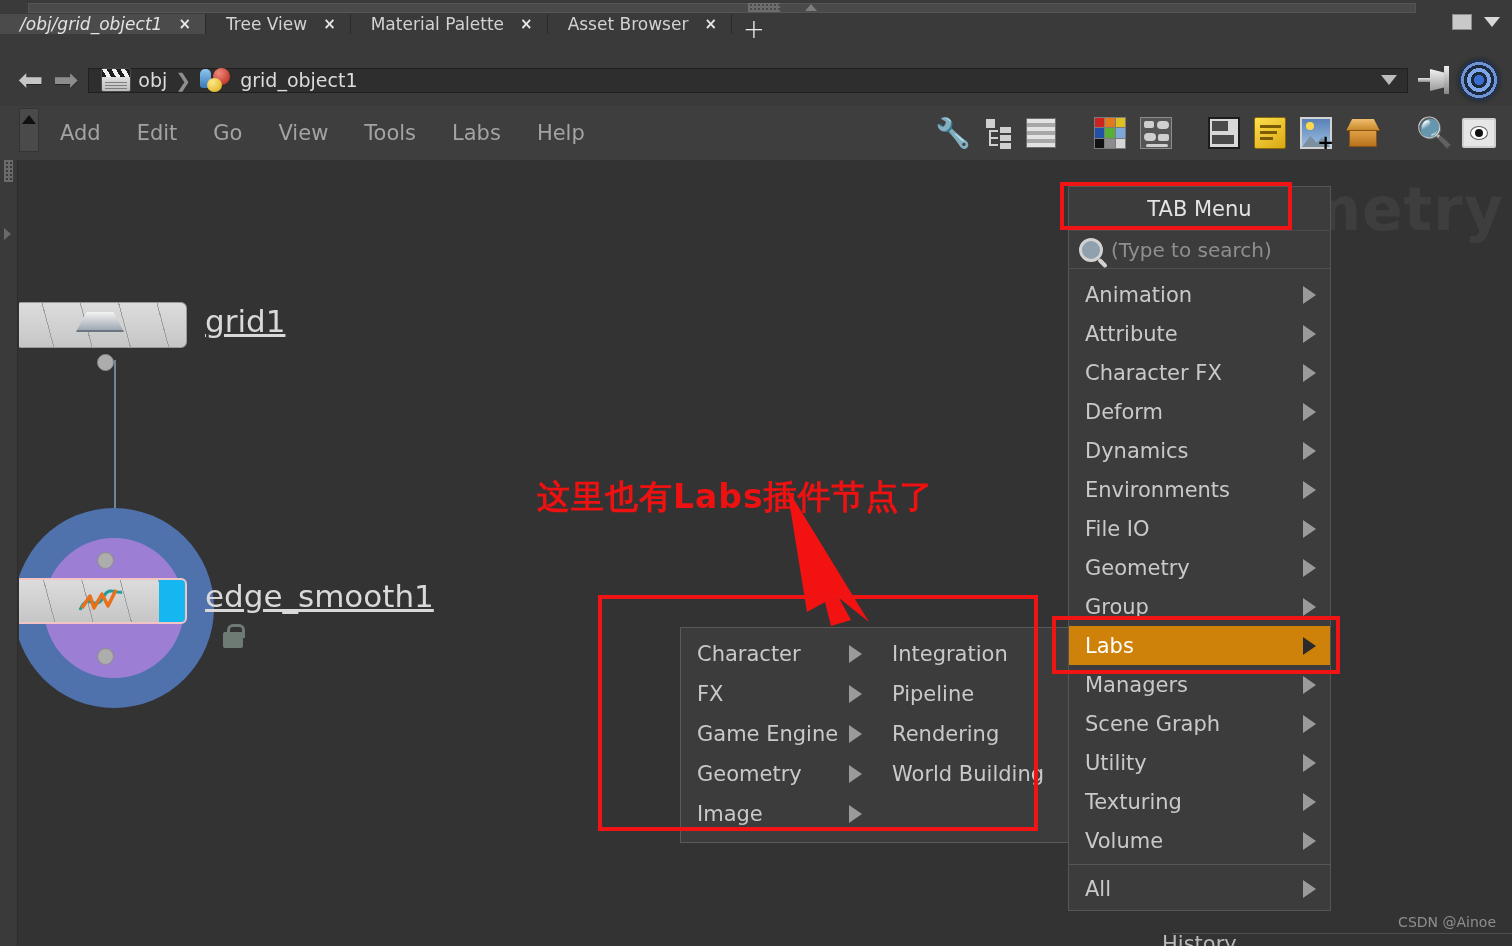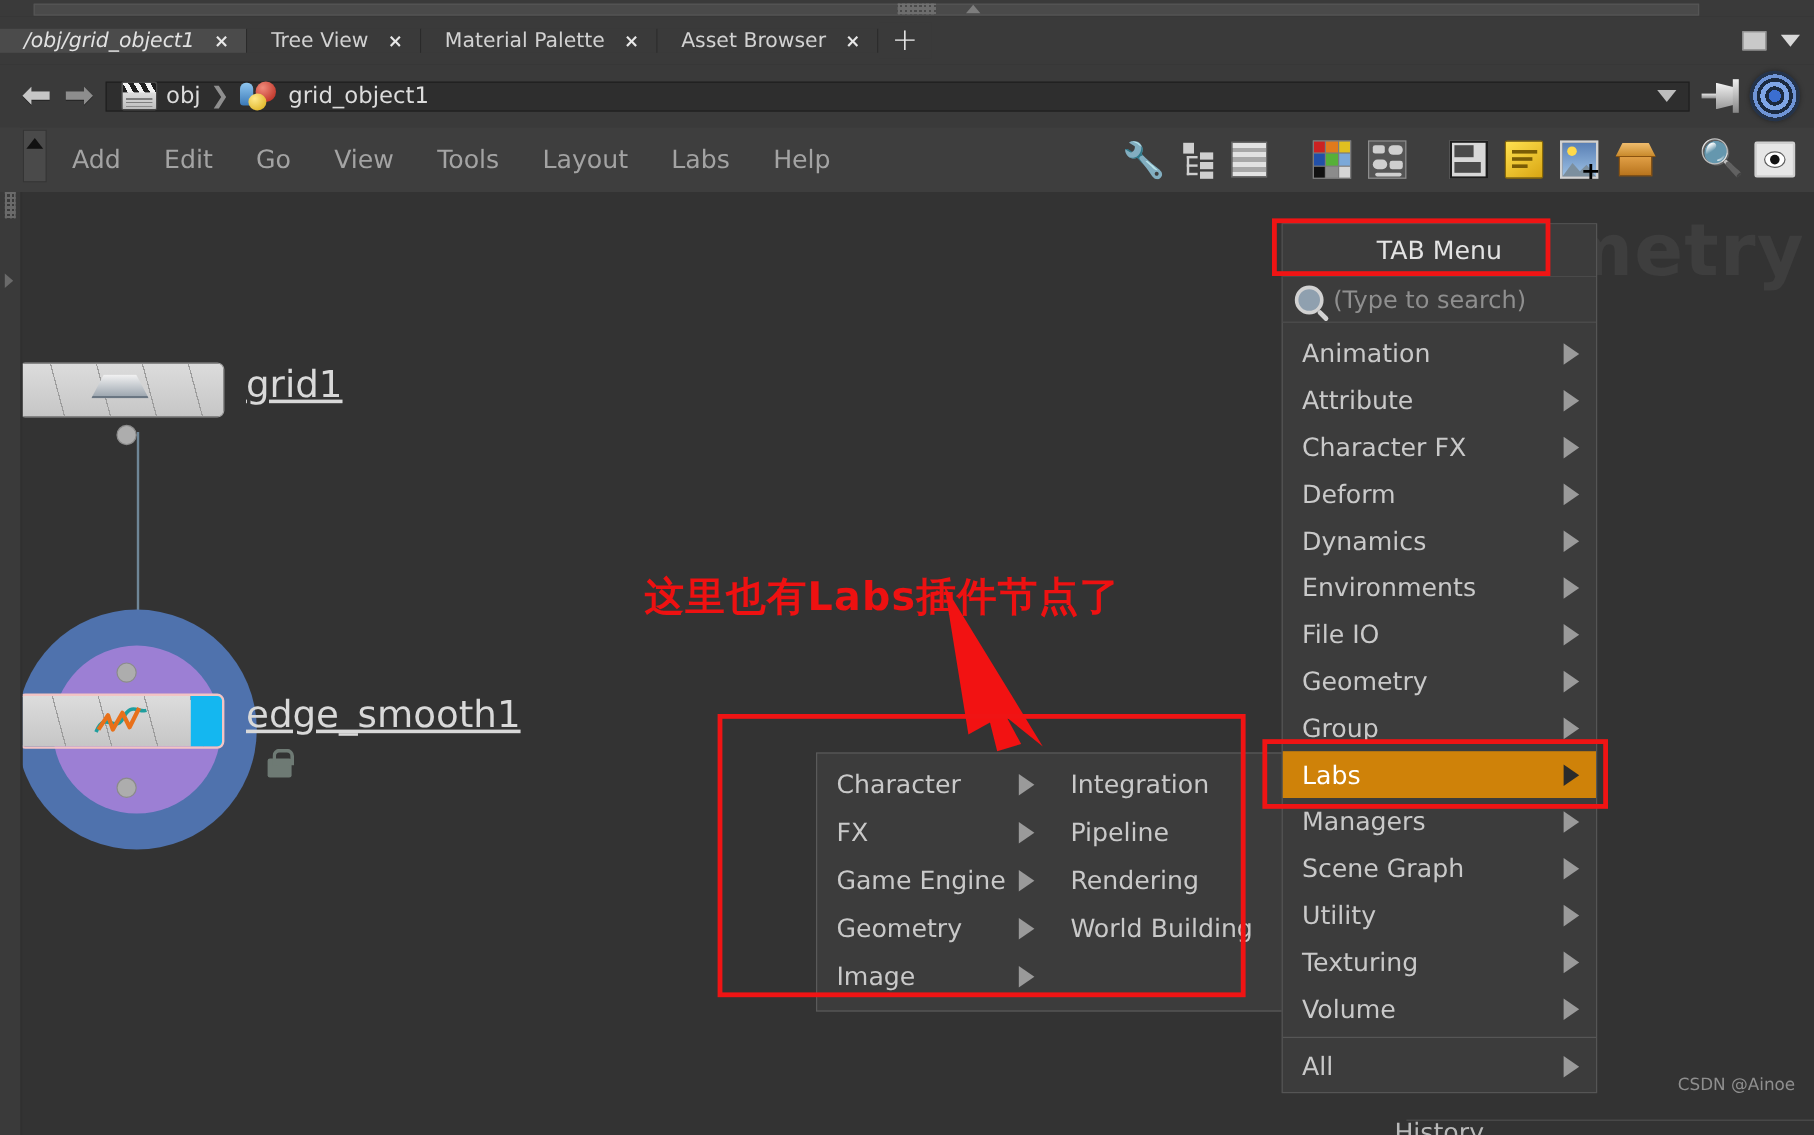--- a/index.html
+++ b/index.html
@@ -35,21 +35,21 @@
     background-image:
       repeating-linear-gradient(90deg, #8b8b8b 0 2px, transparent 2px 4px),
       repeating-linear-gradient(0deg, #8b8b8b 0 2px, transparent 2px 4px);
     opacity: .55;
   }
 
   
   .tabbar {
     position: absolute; left: 0; top: 14px; width: 1512px; height: 40px;
     background: #3a3a3a;
-    display: flex; align-items: center;
+    display: flex; align-items: flex-start;
   }
   .tab {
     display: flex; align-items: center; gap: 16px;
     padding: 0 14px 0 20px;
     background: #3a3a3a;
     color: #d2d2d2;
     font-size: 17px;
     border-right: 1px solid #2a2a2a;
     cursor: pointer;
     white-space: nowrap;
@@ -243,21 +243,21 @@
   .canvas {
     position: absolute; left: 19px; top: 160px; width: 1493px; height: 786px;
     background: #333333; overflow: hidden;
   }
   .watermark-geo {
     position: absolute; right: 8px; top: 14px;
     font-size: 60px; font-weight: bold; color: #3e3e3e; letter-spacing: 1px;
     user-select: none;
   }
   .csdn-wm {
-    position: absolute; right: 16px; bottom: 34px;
+    position: absolute; right: 16px; bottom: 16px;
     color: #8f8f8f; font-size: 14px;
   }
   .csdn-line {
     position: absolute; right: 0; bottom: 12px; width: 340px; height: 1px; background: #4e4e4e;
   }
 
   
   .node {
     position: absolute; width: 172px; height: 46px; border-radius: 6px;
     background: linear-gradient(#dcdcdc, #c6c6c6);
@@ -462,21 +462,20 @@
   <div class="collapse-tab">
       <i></i>
     </div>
 
   <div class="menuitems">
     <div class="menuitem">Add</div>
     <div class="menuitem">Edit</div>
     <div class="menuitem">Go</div>
     <div class="menuitem">View</div>
     <div class="menuitem">Tools</div>
-    <div class="menuitem">Layout</div>
     <div class="menuitem">Labs</div>
     <div class="menuitem">Help</div>
   </div>
 
   <div class="toolicons">
     <div class="ti">
       <div class="ti-wrench">🔧</div>
     </div>
     <div class="ti ti-tree">
       <span class="sq" style="left:6px;top:5px;width:9px;height:9px;"></span>

